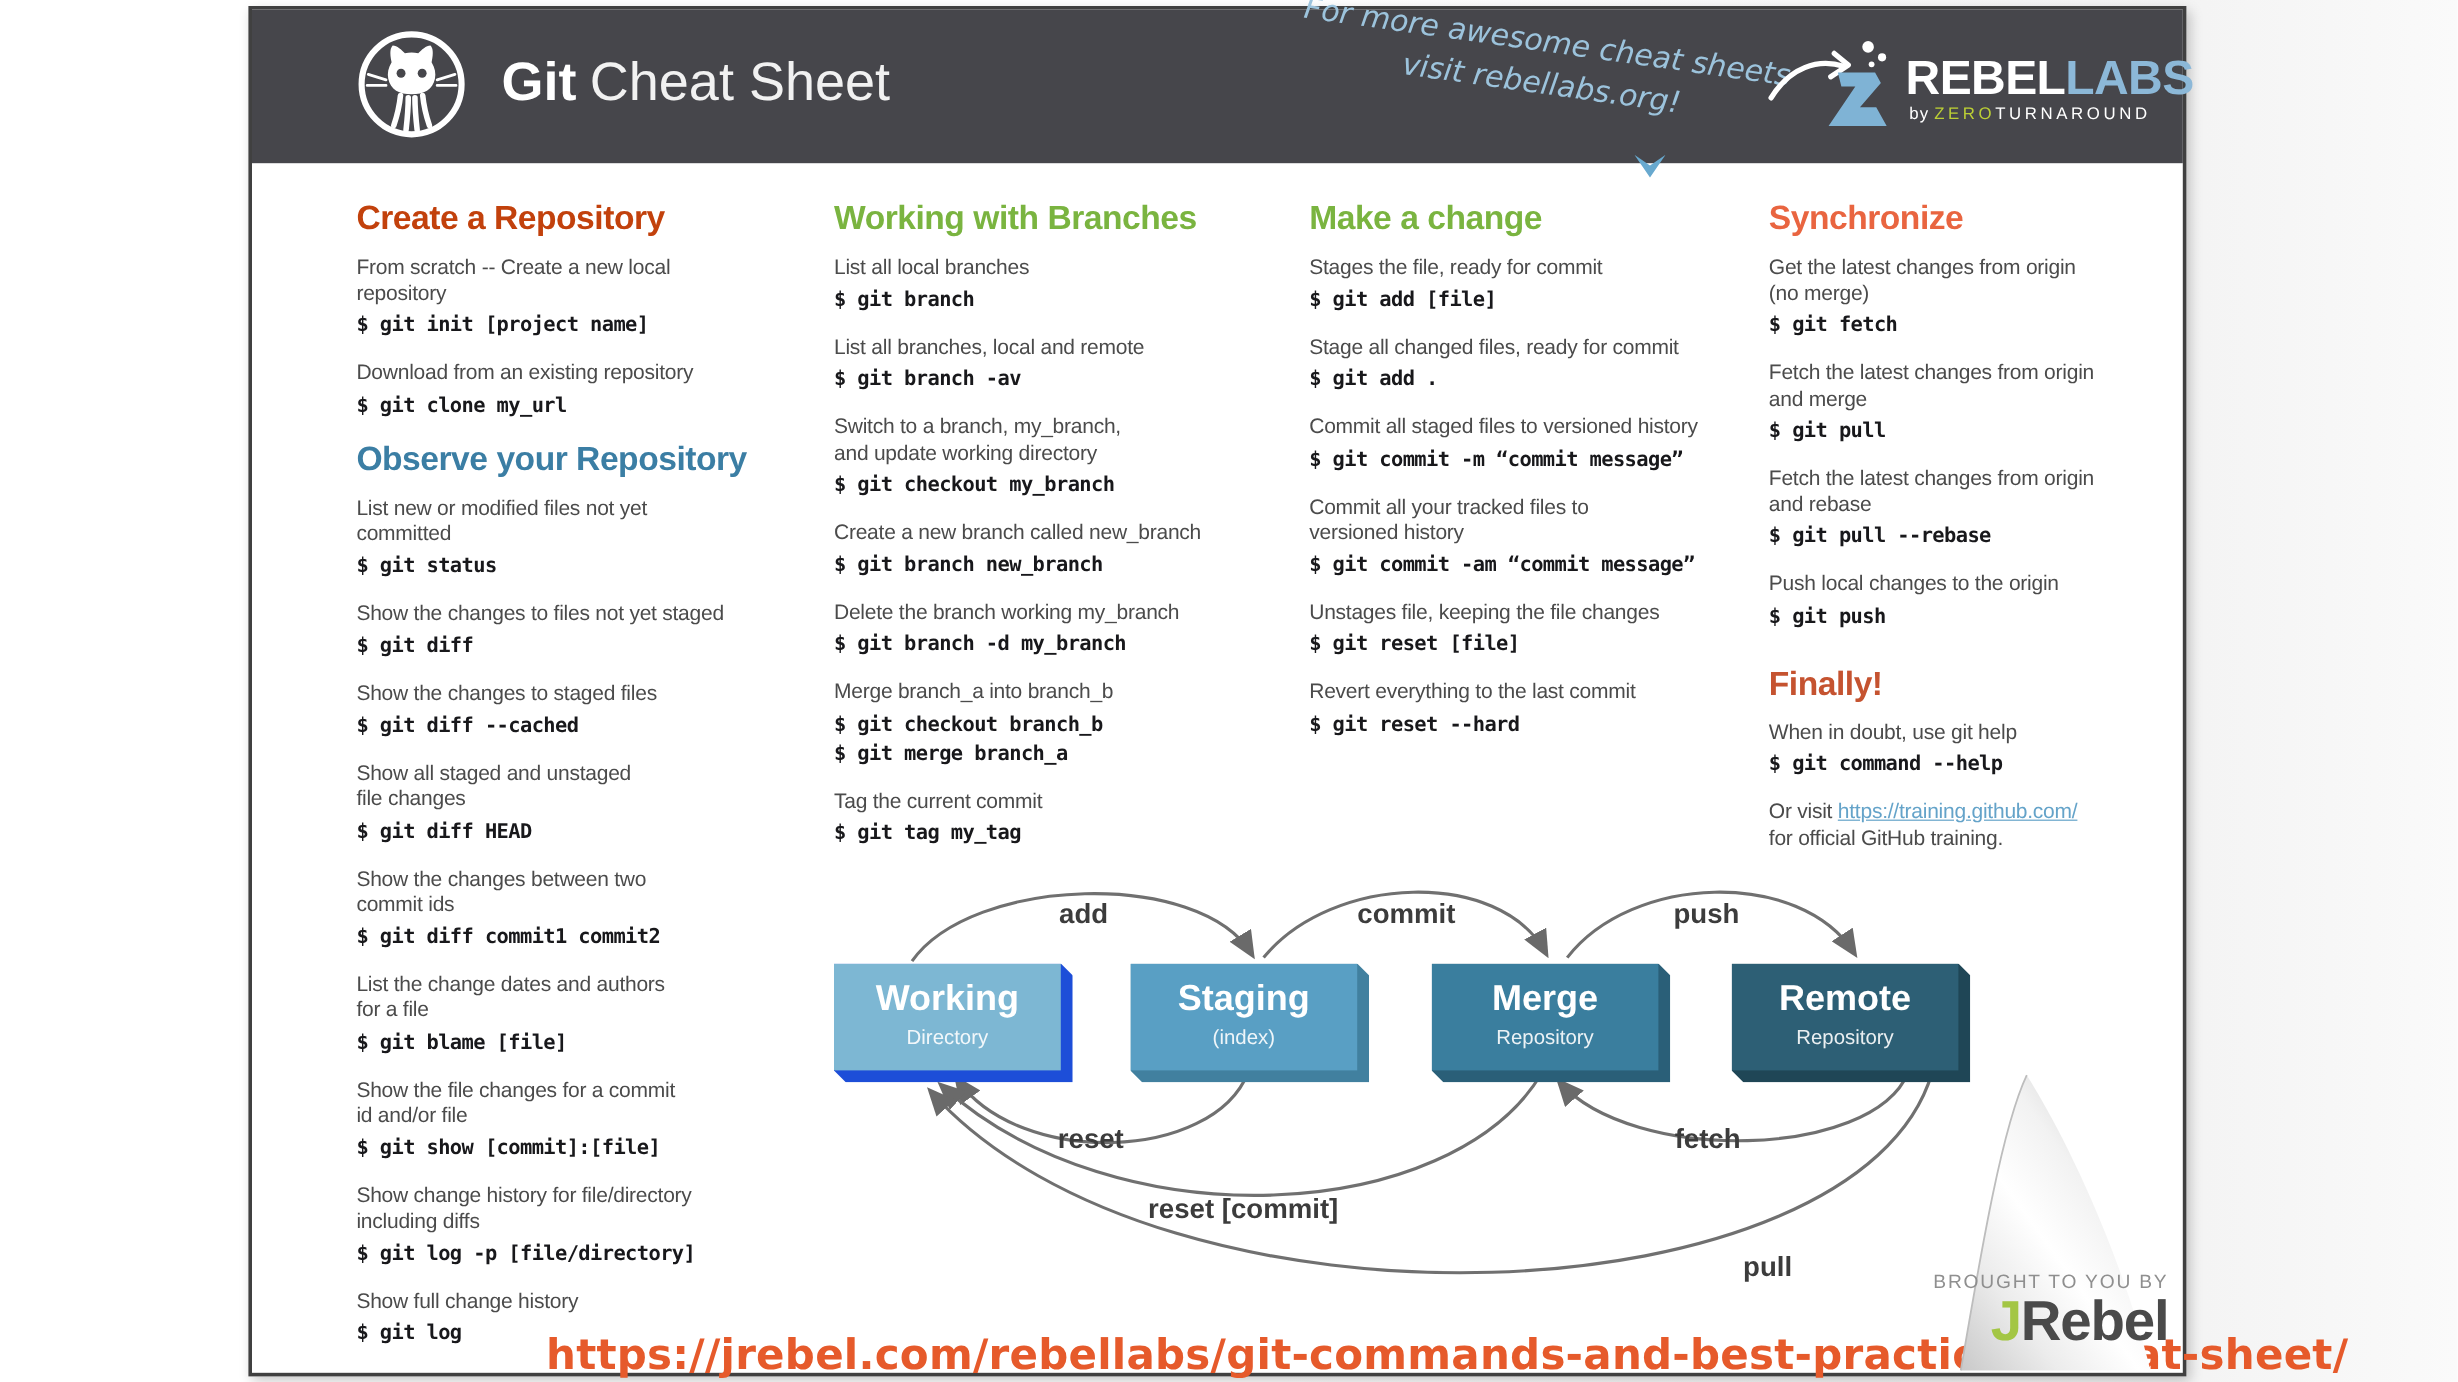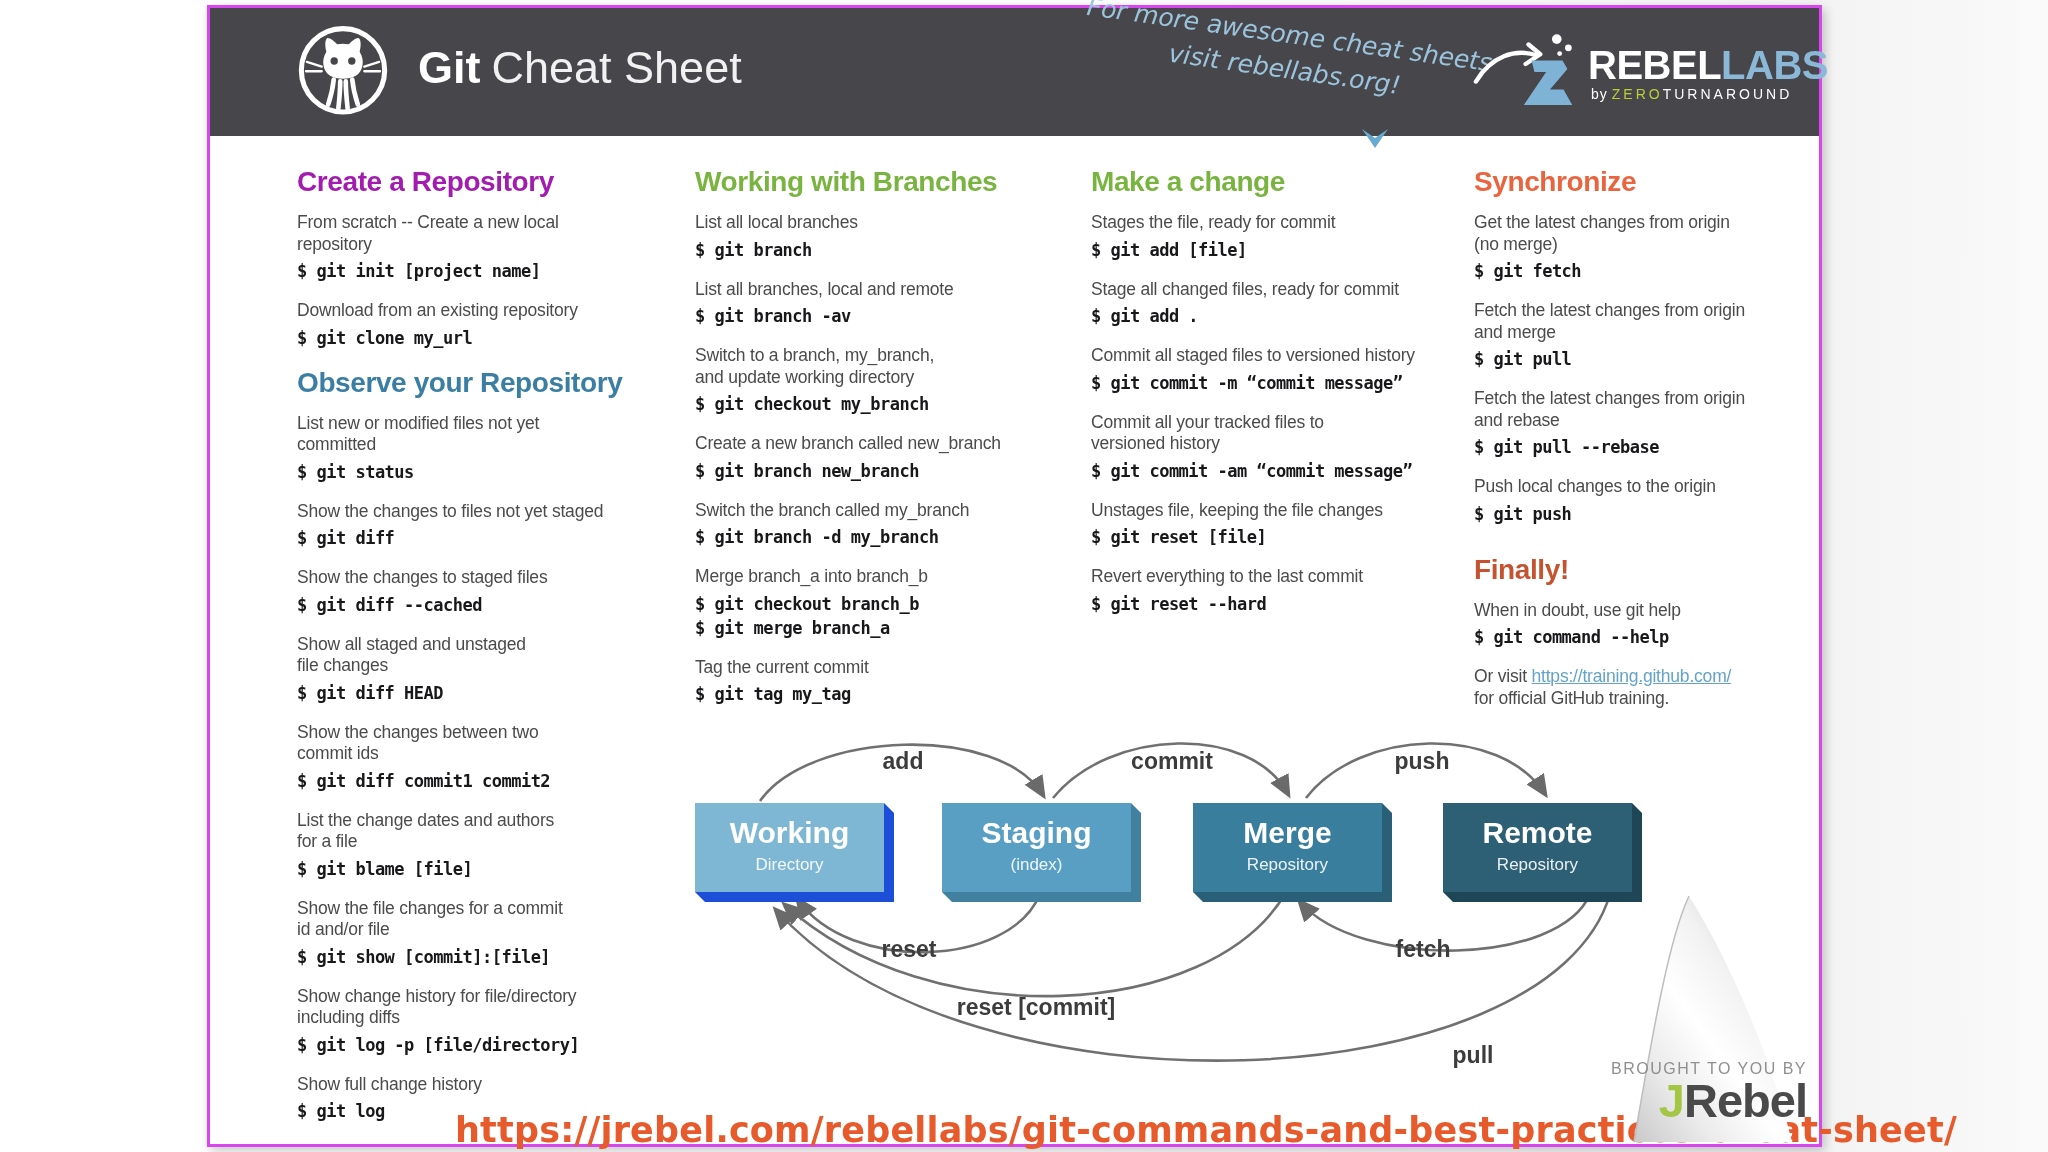--- a/index.html
+++ b/index.html
@@ -3,21 +3,21 @@
 <meta charset="utf-8">
 <style>
   html,body{margin:0;padding:0;}
   body{
     width:2048px;height:1152px;position:relative;overflow:hidden;
     background:linear-gradient(90deg,#ffffff 0%,#ffffff 52%,#f3f3f3 88%,#fafafa 100%);
     font-family:"Liberation Sans",sans-serif;
   }
   .sheet{
     position:absolute;left:207px;top:5px;width:1615px;height:1142px;
-    background:#ffffff;border:3px solid #d946ef;box-sizing:border-box;
+    background:#ffffff;border:3px solid #404040;box-sizing:border-box;
     box-shadow:3px 4px 10px rgba(0,0,0,.22);
   }
   
   .header{position:absolute;left:0;top:0;width:100%;height:128px;background:#46464b;}
   .octocat{position:absolute;left:86px;top:16px;width:94px;height:100px;}
   .title{position:absolute;left:208px;top:34px;font-size:45px;color:#ffffff;white-space:nowrap;}
   .title .b{font-weight:700;}
   .title .l{font-weight:400;color:#f1f1f1;margin-left:11px;}
   .note{
     position:absolute;left:872px;top:10px;width:410px;transform:rotate(8deg);
@@ -118,21 +118,21 @@
         </div>
       </div>
     </div>
   </div>
   <svg class="ribbon" viewBox="0 0 26 20">
     <polygon points="0,0 13,9 26,0 13,19" fill="#68a9cf"></polygon>
   </svg>
 
   <div class="col" id="col0">
       <div>
-        <h2 class="section-heading" style="color: #a21caf;">Create a Repository</h2>
+        <h2 class="section-heading" style="color: #c2410c;">Create a Repository</h2>
         <div class="entry">
           <p class="desc">From scratch -- Create a new local
 repository</p>
           <div class="cmd">$ git init [project name]</div>
         </div>
         <div class="entry">
           <p class="desc">Download from an existing repository</p>
           <div class="cmd">$ git clone my_url</div>
         </div>
       </div>
@@ -196,21 +196,21 @@
         <div class="entry">
           <p class="desc">Switch to a branch, my_branch,
 and update working directory</p>
           <div class="cmd">$ git checkout my_branch</div>
         </div>
         <div class="entry">
           <p class="desc">Create a new branch called new_branch</p>
           <div class="cmd">$ git branch new_branch</div>
         </div>
         <div class="entry">
-          <p class="desc">Switch the branch called my_branch</p>
+          <p class="desc">Delete the branch working my_branch</p>
           <div class="cmd">$ git branch -d my_branch</div>
         </div>
         <div class="entry">
           <p class="desc">Merge branch_a into branch_b</p>
           <div class="cmd">$ git checkout branch_b</div>
           <div class="cmd">$ git merge branch_a</div>
         </div>
         <div class="entry">
           <p class="desc">Tag the current commit</p>
           <div class="cmd">$ git tag my_tag</div>

